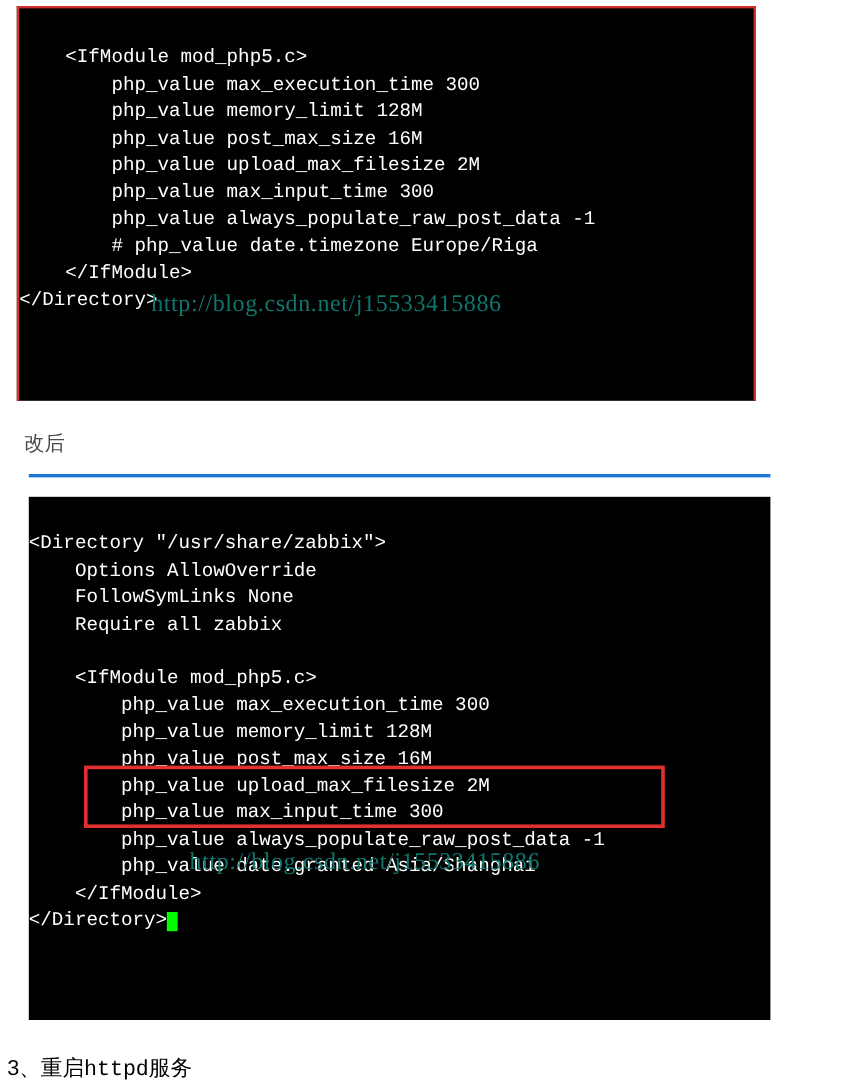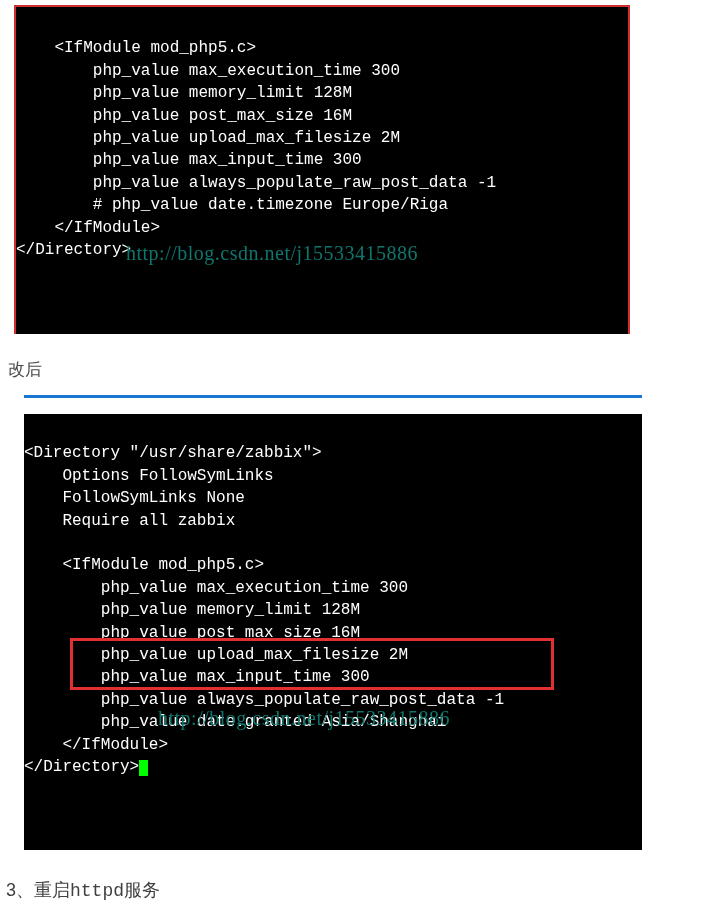--- a/index.html
+++ b/index.html
@@ -39,26 +39,26 @@
     position: absolute;
     color: #0f766e;
     font-family: Liberation Serif, serif;
     font-size: 20px;
     letter-spacing: 0.5px;
     pointer-events: none;
   }
   .section-text {
     font-size: 17px;
     color: #4a4a4a;
-    margin: 24px 0 14px 8px;
+    margin: 24px 0 14px 20px;
     font-family: "Microsoft YaHei","PingFang SC",sans-serif;
   }
   .step-text {
     font-size: 18px;
-    color: #404040;
+    color: #000000;
     margin: 28px 0 18px 6px;
     font-family: "Microsoft YaHei","PingFang SC",sans-serif;
   }
   .step-text .mono { font-family: Consolas,"Courier New",monospace; }
   .cmd-block {
     background: #f7f7f7;
     font-family: Consolas, "Courier New", monospace;
     font-size: 17px;
     letter-spacing: 1px;
     color: #222;
@@ -105,21 +105,21 @@
 <span></span>
 <div class="watermark" style="left:110px;top:232px;">http://blog.csdn.net/j15533415886</div>
 </div>
 
 <div class="section-text">改后</div>
 
 <div class="terminal2-wrap">
   <div class="titlebar-gap"></div>
   <div class="terminal terminal2">
 <span>&lt;Directory "/usr/share/zabbix"&gt;</span>
-<span>    Options FollowSymLinks</span>
+<span>    Options AllowOverride</span>
 <span>    FollowSymLinks None</span>
 <span>    Require all zabbix</span>
 <span></span>
 <span>    &lt;IfModule mod_php5.c&gt;</span>
 <span>        php_value max_execution_time 300</span>
 <span>        php_value memory_limit 128M</span>
 <span>        php_value post_max_size 16M</span>
 <span>        php_value upload_max_filesize 2M</span>
 <span>        php_value max_input_time 300</span>
 <span>        php_value always_populate_raw_post_data -1</span>

